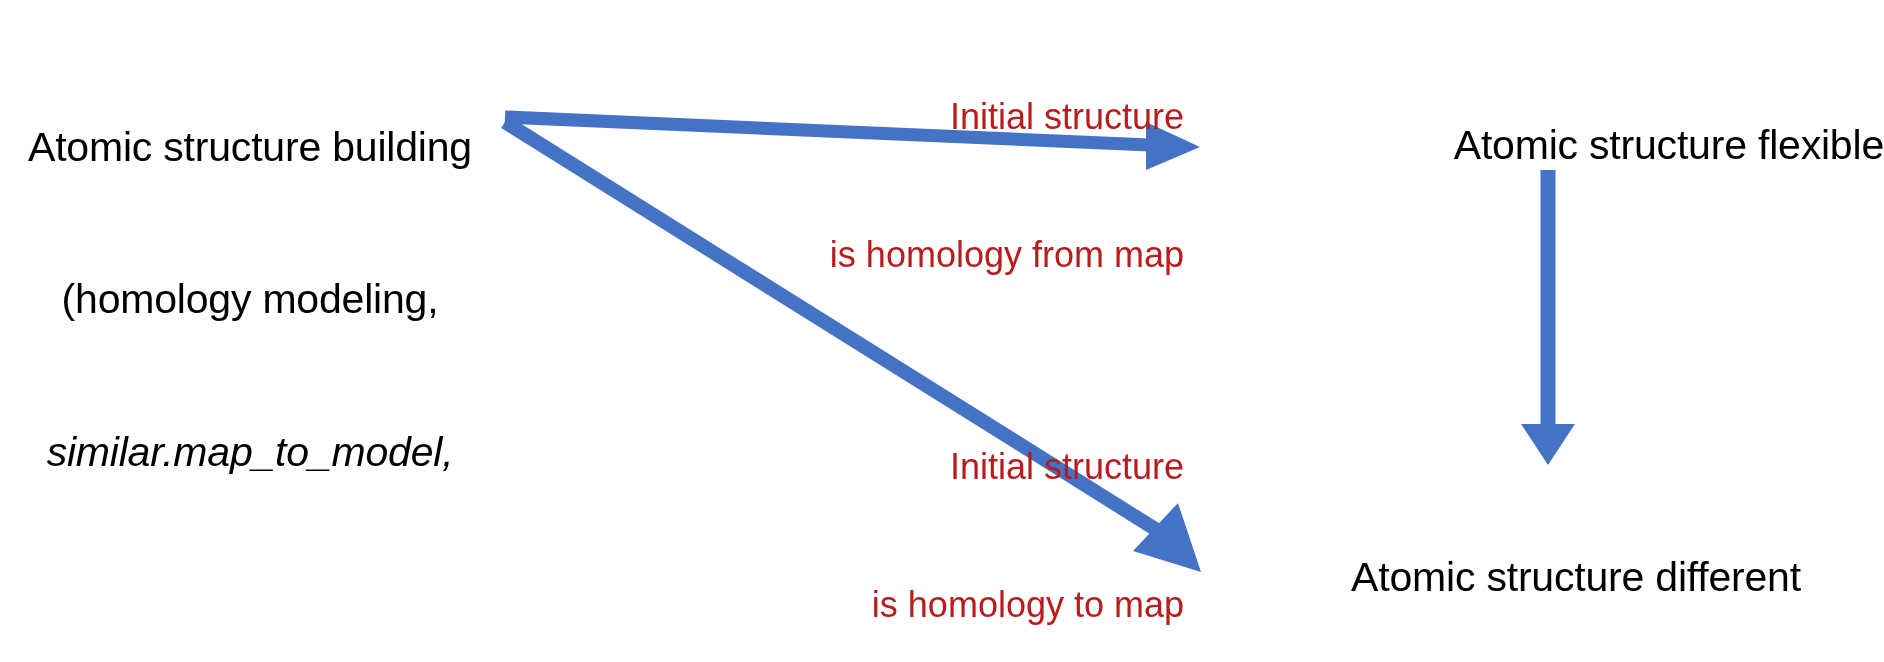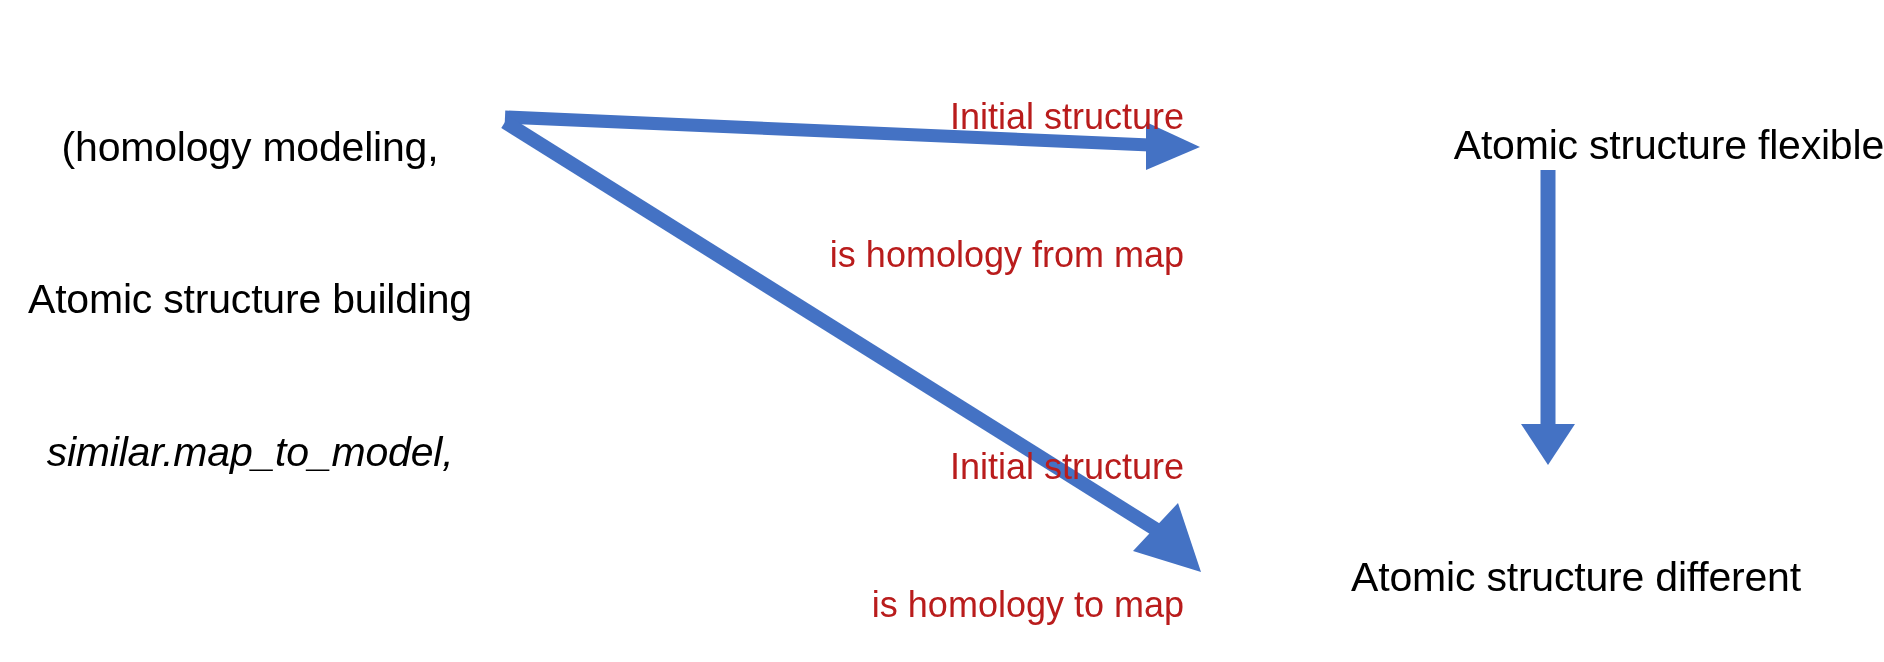--- a/index.html
+++ b/index.html
@@ -93,22 +93,22 @@
       <polygon points="1133,551 1201,572 1178,503" fill="#4472C4"></polygon>
     </g>
 
     <g>
       <line x1="1548" y1="170" x2="1548" y2="428" stroke="#4472C4" stroke-width="15" stroke-linecap="butt"></line>
       <polygon points="1521,424 1575,424 1548,465" fill="#4472C4"></polygon>
     </g>
   </svg>
 
   <div class="node-text" id="node-building">
+    <span class="node-line">Atomic structure building</span>
     <span class="node-line">(homology modeling,</span>
-    <span class="node-line">Atomic structure building</span>
     <span class="node-line ital">similar.map_to_model,</span>
   </div>
 
   <div class="edge-label" id="label-different">
     <span class="node-line">Initial structure</span>
     <span class="node-line">is homology from map</span>
   </div>
 
   <div class="edge-label" id="label-similar">
     <span class="node-line">Initial structure</span>

